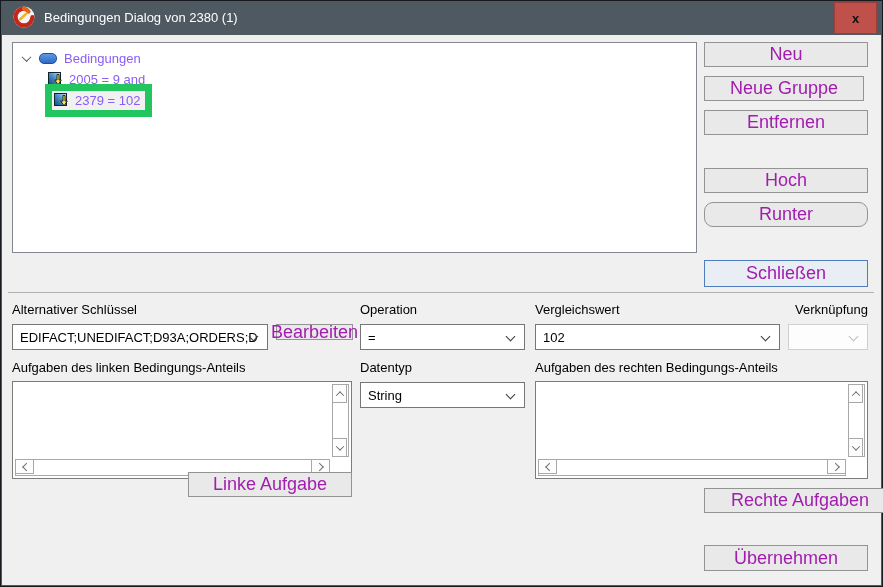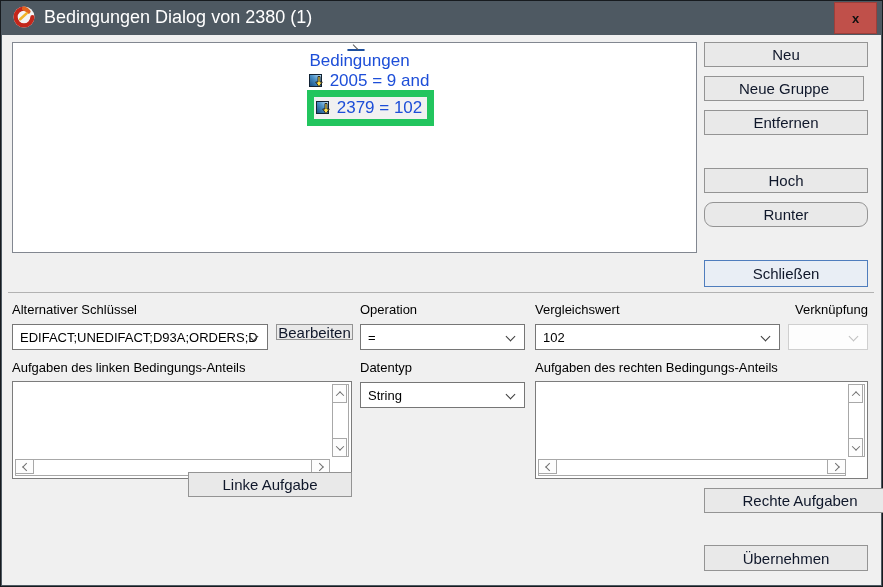--- a/index.html
+++ b/index.html
@@ -13,33 +13,33 @@
     overflow:hidden;
   }
   .client {
     position:absolute; left:2px; right:2px; top:35px; bottom:2px;
     background:#f0f0f0;
   }
 
   
   .titlebar { position:absolute; left:0; top:0; right:0; height:35px; display:flex; align-items:center; }
   .app-icon { position:absolute; left:13px; top:6px; width:22px; height:22px; }
-  .title-text { position:absolute; left:44px; top:0; height:35px; display:flex; align-items:center; color:#ffffff; font-size:18px; }
+  .title-text { position:absolute; left:44px; top:0; height:35px; display:flex; align-items:center; color:#ffffff; font-size:13px; }
   .close-btn {
     position:absolute; right:6px; top:2px; width:43px; height:32px;
     background:#c0504a; border:1px solid #9c3f3a;
     display:flex; align-items:center; justify-content:center;
     color:#111; font-size:13px; font-weight:bold; cursor:pointer;
   }
 
   
   .btn {
     position:absolute; background:#e9e9e9; border:1px solid #949494;
     display:flex; align-items:center; justify-content:center;
-    font-size:15px; color:#0f172a; cursor:pointer;
+    font-size:18px; color:#a21caf; cursor:pointer;
   }
   .btn.default { border:1px solid #4f7dbd; background:#e9eef5; }
 
   .combo {
     position:absolute; height:26px; background:#fff; border:1px solid #767676;
     display:flex; align-items:center; padding:0 26px 0 7px;
     font-size:13px; color:#000; overflow:hidden; white-space:nowrap; cursor:pointer;
   }
   .combo .chev {
     position:absolute; right:10px; top:8px; width:7px; height:7px;
@@ -49,21 +49,21 @@
   .combo.disabled { border-color:#cfcfcf; background:#fdfdfd; color:#9a9a9a; cursor:default; }
   .combo.disabled .chev { border-color:#c0c0c0; }
 
   .lbl { position:absolute; font-size:13px; color:#000; white-space:nowrap; }
 
   
   .tree-panel {
     position:absolute; left:12px; top:42px; width:685px; height:211px;
     background:#fff; border:1px solid #828790; padding-top:5px;
   }
-  .tree-row { display:flex; align-items:center; height:21px; font-size:17px; color:#1d4ed8;flex-direction:column; }
+  .tree-row { display:flex; align-items:center; height:21px; font-size:13px; color:#8b5cf6; }
   .tree-row.root { padding-left:10px; }
   .tree-row.child { padding-left:32px; }
   .expander {
     width:7px; height:7px; margin-right:9px;
     border-right:1.6px solid #5a5a5a; border-bottom:1.6px solid #5a5a5a;
     transform:rotate(45deg) translate(-1px,-1px); cursor:pointer;
   }
   .pill-icon {
     width:18px; height:11px; border-radius:5px; margin-right:7px;
     background:linear-gradient(#5d97e5,#2f6bc4); border:1px solid #1d4f9e;

